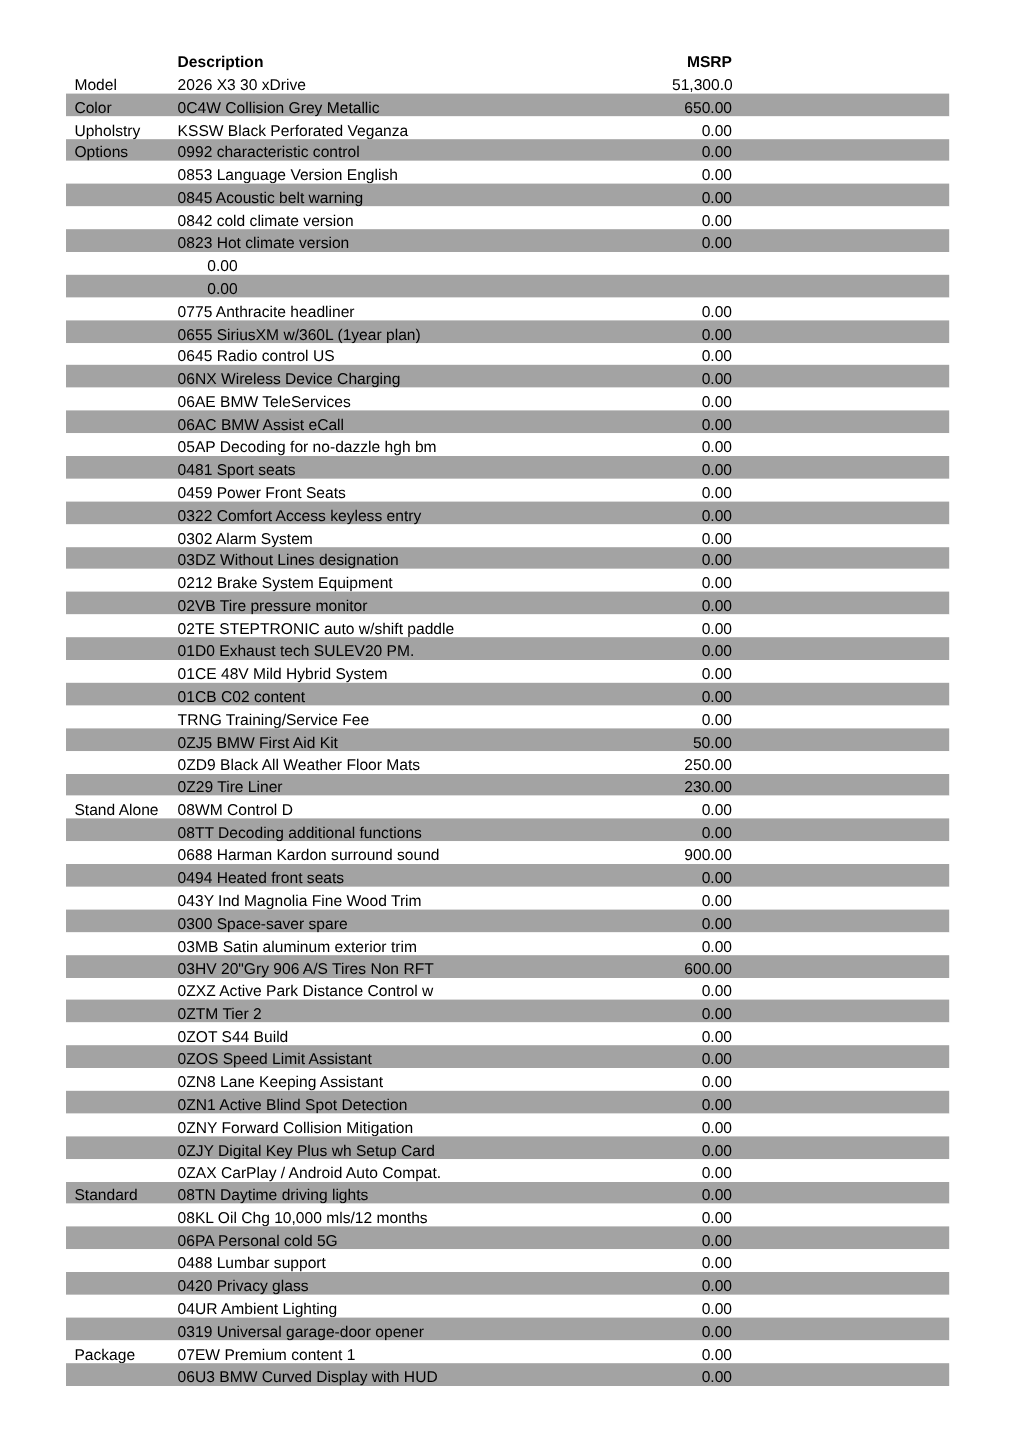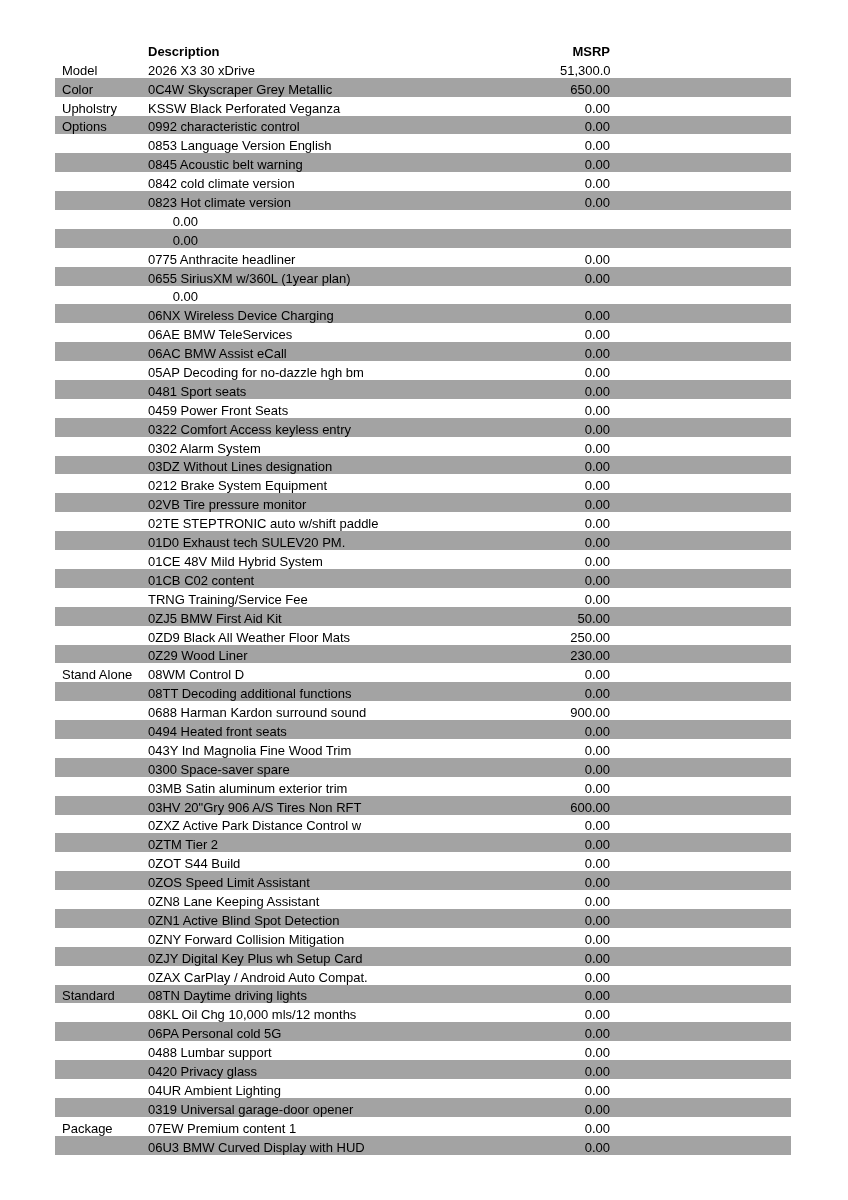--- a/index.html
+++ b/index.html
@@ -70,21 +70,21 @@
   </div>
   <div id="table-body">
       <div class="row">
         <div class="cell cat">Model</div>
         <div class="cell desc">2026 X3 30 xDrive</div>
         <div class="cell msrp">51,300.00</div>
         <div class="cell fill"></div>
       </div>
       <div class="row alt">
         <div class="cell cat">Color</div>
-        <div class="cell desc">0C4W Skyscraper Grey Metallic</div>
+        <div class="cell desc">0C4W Collision Grey Metallic</div>
         <div class="cell msrp">650.00</div>
         <div class="cell fill"></div>
       </div>
       <div class="row">
         <div class="cell cat">Upholstry</div>
         <div class="cell desc">KSSW Black Perforated Veganza</div>
         <div class="cell msrp">0.00</div>
         <div class="cell fill"></div>
       </div>
       <div class="row alt">
@@ -134,20 +134,21 @@
         <div class="cell fill"></div>
       </div>
       <div class="row alt">
         <div class="cell cat"></div>
         <div class="cell desc">0655 SiriusXM w/360L (1year plan)</div>
         <div class="cell msrp">0.00</div>
         <div class="cell fill"></div>
       </div>
       <div class="row">
         <div class="cell cat"></div>
+        <div class="cell desc">0645 Radio control US</div>
         <div class="cell msrp">0.00</div>
         <div class="cell fill"></div>
       </div>
       <div class="row alt">
         <div class="cell cat"></div>
         <div class="cell desc">06NX Wireless Device Charging</div>
         <div class="cell msrp">0.00</div>
         <div class="cell fill"></div>
       </div>
       <div class="row">
@@ -247,21 +248,21 @@
         <div class="cell fill"></div>
       </div>
       <div class="row">
         <div class="cell cat"></div>
         <div class="cell desc">0ZD9 Black All Weather Floor Mats</div>
         <div class="cell msrp">250.00</div>
         <div class="cell fill"></div>
       </div>
       <div class="row alt">
         <div class="cell cat"></div>
-        <div class="cell desc">0Z29 Wood Liner</div>
+        <div class="cell desc">0Z29 Tire Liner</div>
         <div class="cell msrp">230.00</div>
         <div class="cell fill"></div>
       </div>
       <div class="row">
         <div class="cell cat">Stand Alone</div>
         <div class="cell desc">08WM Control D</div>
         <div class="cell msrp">0.00</div>
         <div class="cell fill"></div>
       </div>
       <div class="row alt">

